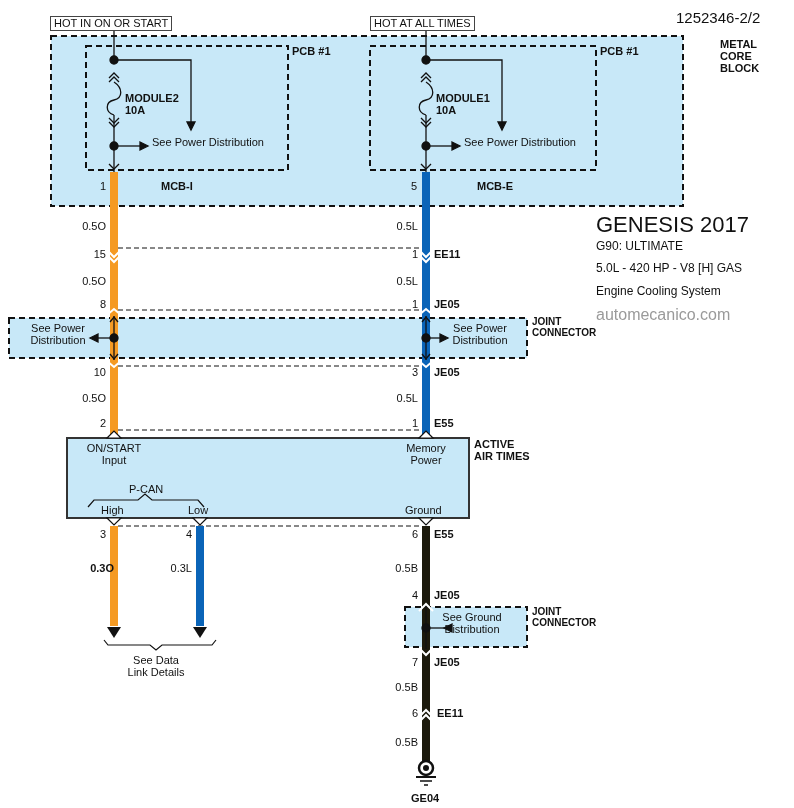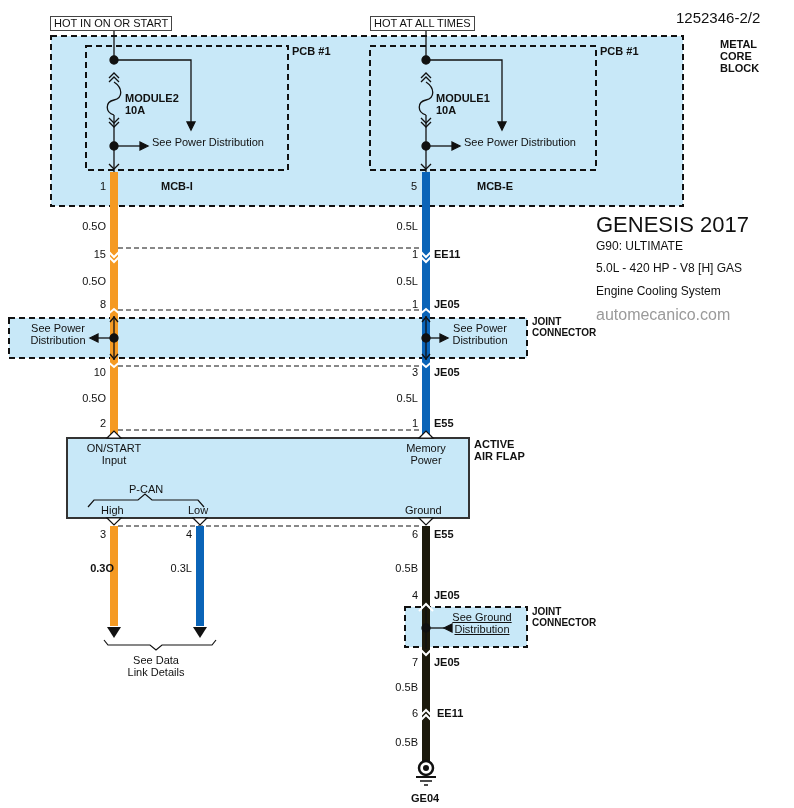--- a/index.html
+++ b/index.html
@@ -203,21 +203,21 @@
   <div>See Power</div>
   <div>Distribution</div>
 </div>
 <div class="t b s10" style="left:532px;top:316px;line-height:11px;">
   <div>JOINT</div>
   <div>CONNECTOR</div>
 </div>
 
 <div class="t b s11" style="left:474px;top:438px;line-height:12px;">
   <div>ACTIVE</div>
-  <div>AIR FLAP</div>
+  <div>AIR TIMES</div>
 </div>
 <div class="t s11 c" style="left:74px;width:80px;top:442px;line-height:12px;">
   <div>ON/START</div>
   <div>Input</div>
 </div>
 <div class="t s11 c" style="left:386px;width:80px;top:442px;line-height:12px;">
   <div>Memory</div>
   <div>Power</div>
 </div>
 <div class="t s11" style="left:129px;top:484px;">P-CAN</div>
@@ -232,21 +232,21 @@
 <div class="t s11 c" style="left:116px;width:80px;top:654px;line-height:12px;">
   <div>See Data</div>
   <div>Link Details</div>
 </div>
 
 <div class="t s11 r" style="left:382px;width:36px;top:529px;">6</div>
 <div class="t b s11" style="left:434px;top:529px;">E55</div>
 <div class="t s11 r" style="left:382px;width:36px;top:563px;">0.5B</div>
 <div class="t s11 r" style="left:382px;width:36px;top:590px;">4</div>
 <div class="t b s11" style="left:434px;top:590px;">JE05</div>
-<div class="t s11 c" style="left:442px;width:80px;top:611px;line-height:12px;text-decoration:underline;">
+<div class="t s11 c" style="left:432px;width:80px;top:611px;line-height:12px;">
   <div>See Ground</div>
   <div>Distribution</div>
 </div>
 <div class="t b s10" style="left:532px;top:606px;line-height:11px;">
   <div>JOINT</div>
   <div>CONNECTOR</div>
 </div>
 <div class="t s11 r" style="left:382px;width:36px;top:657px;">7</div>
 <div class="t b s11" style="left:434px;top:657px;">JE05</div>
 <div class="t s11 r" style="left:382px;width:36px;top:682px;">0.5B</div>

